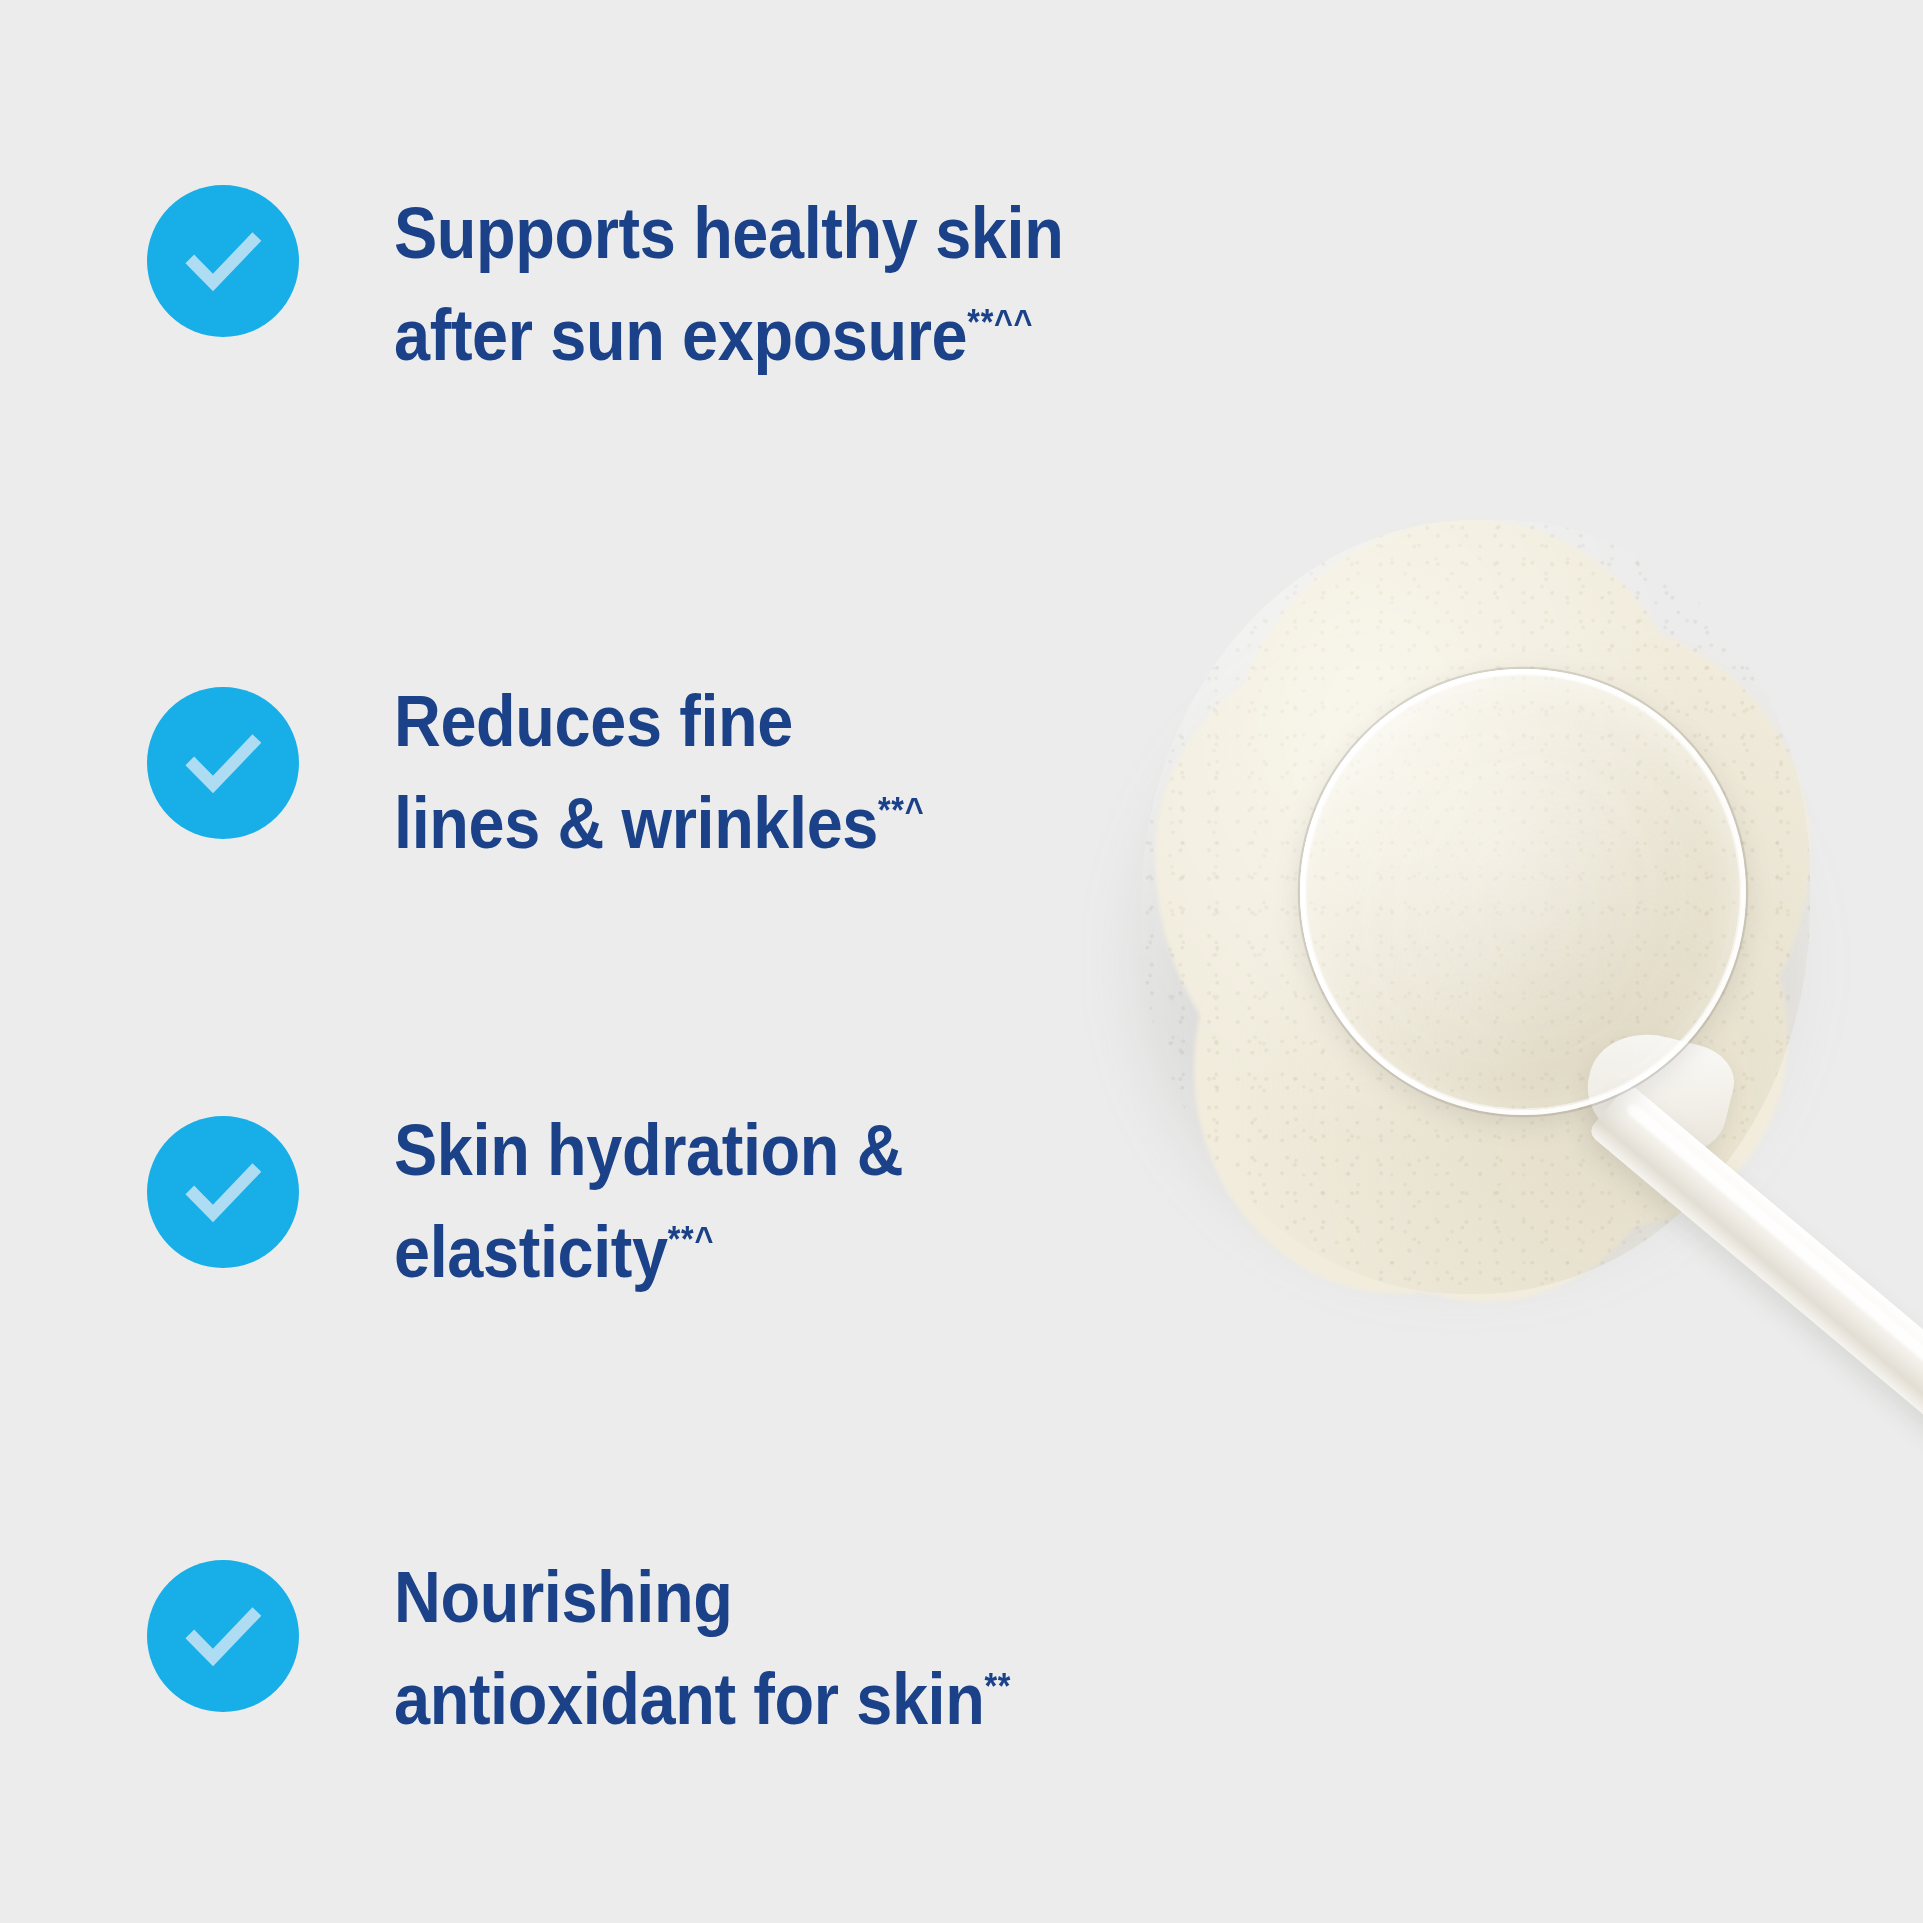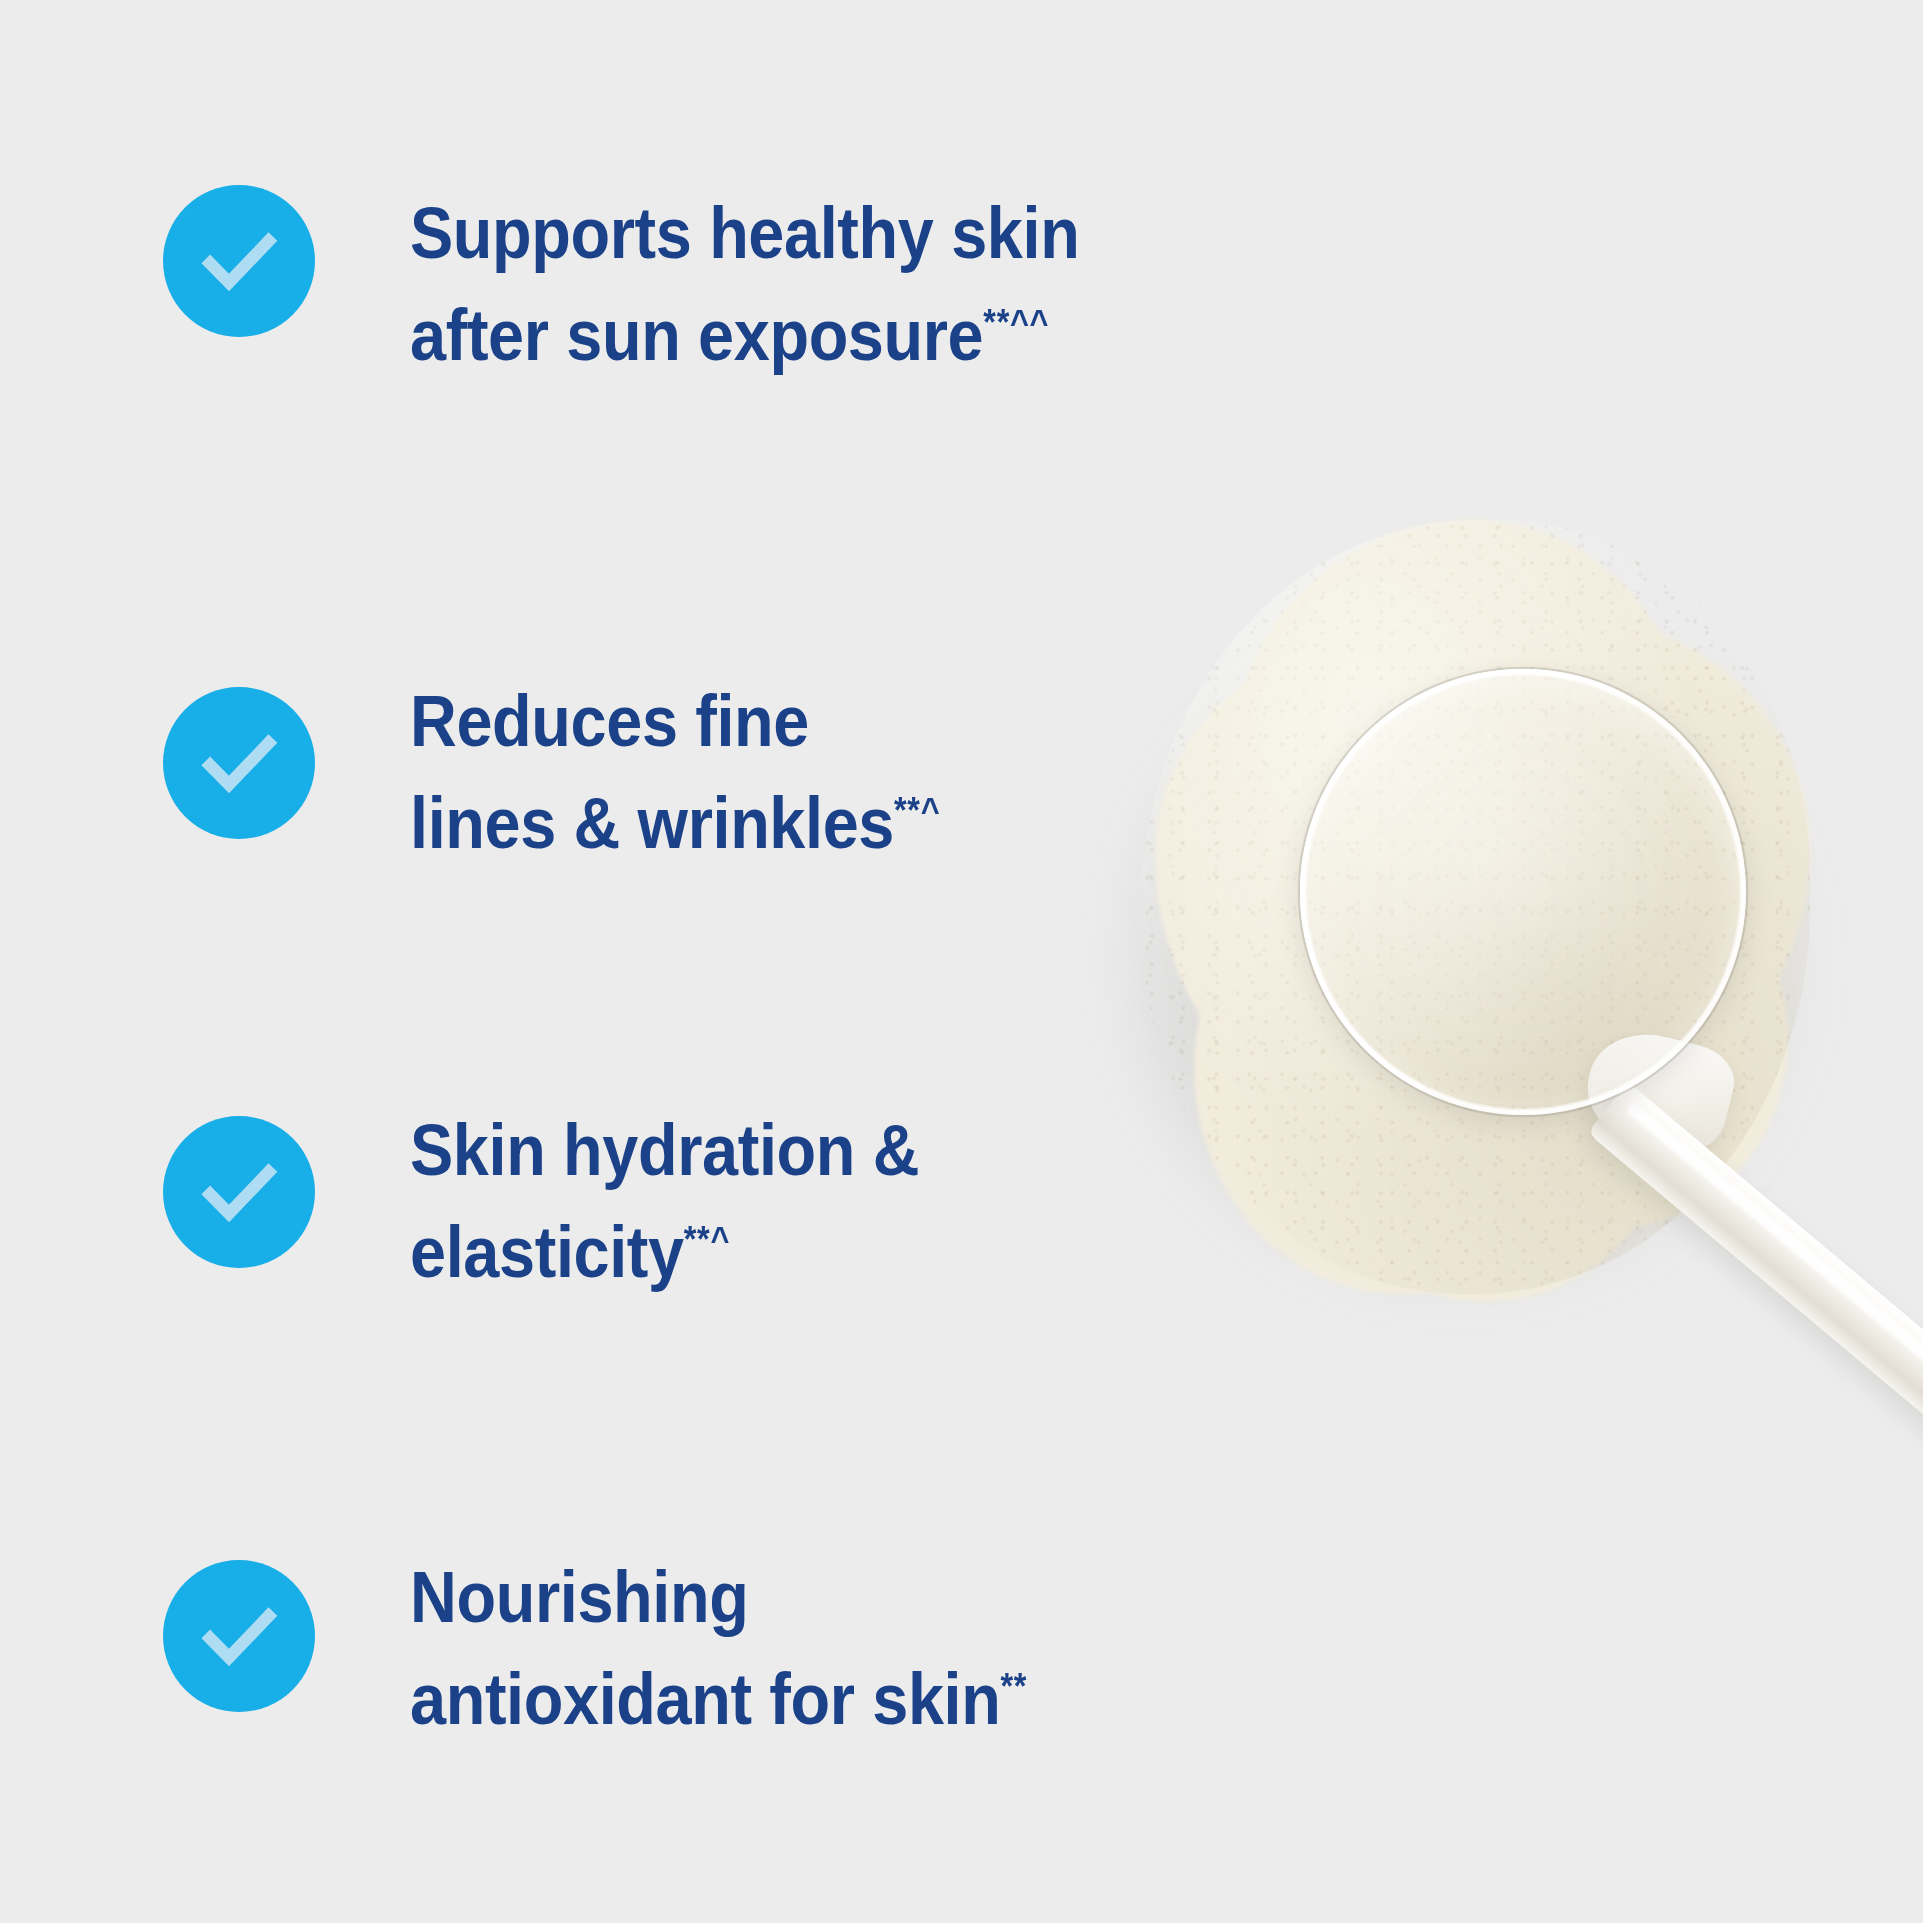--- a/index.html
+++ b/index.html
@@ -16,21 +16,21 @@
   #canvas{
     position:relative;
     width:1924px;height:1924px;
     background:#ECECEC;
     overflow:hidden;
   }
 
   
   #benefits-list{
     position:absolute;
-    left:16px;top:0;
+    left:0;top:0;
     width:1127px;height:1924px;
   }
 
   .benefit-row{
     position:absolute;
     display:flex;
     align-items:flex-start;
   }
   .benefit-row.r0{left:147px;top:188px;}
   .benefit-row.r1{left:147px;top:676px;}

